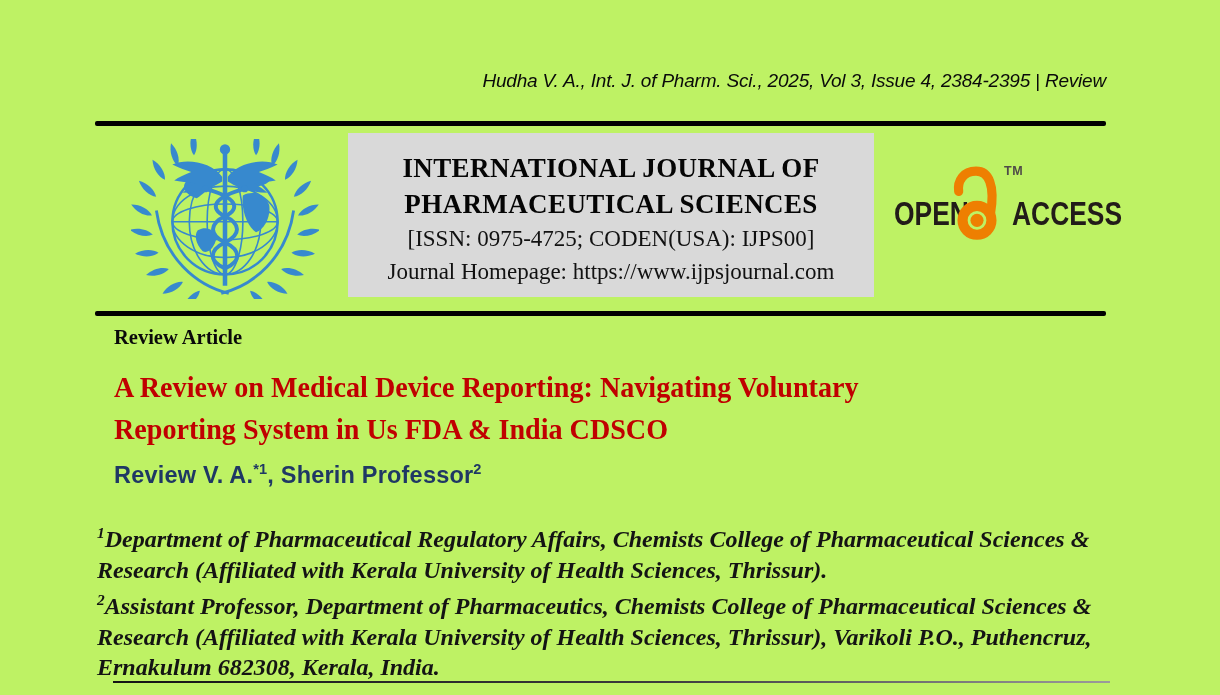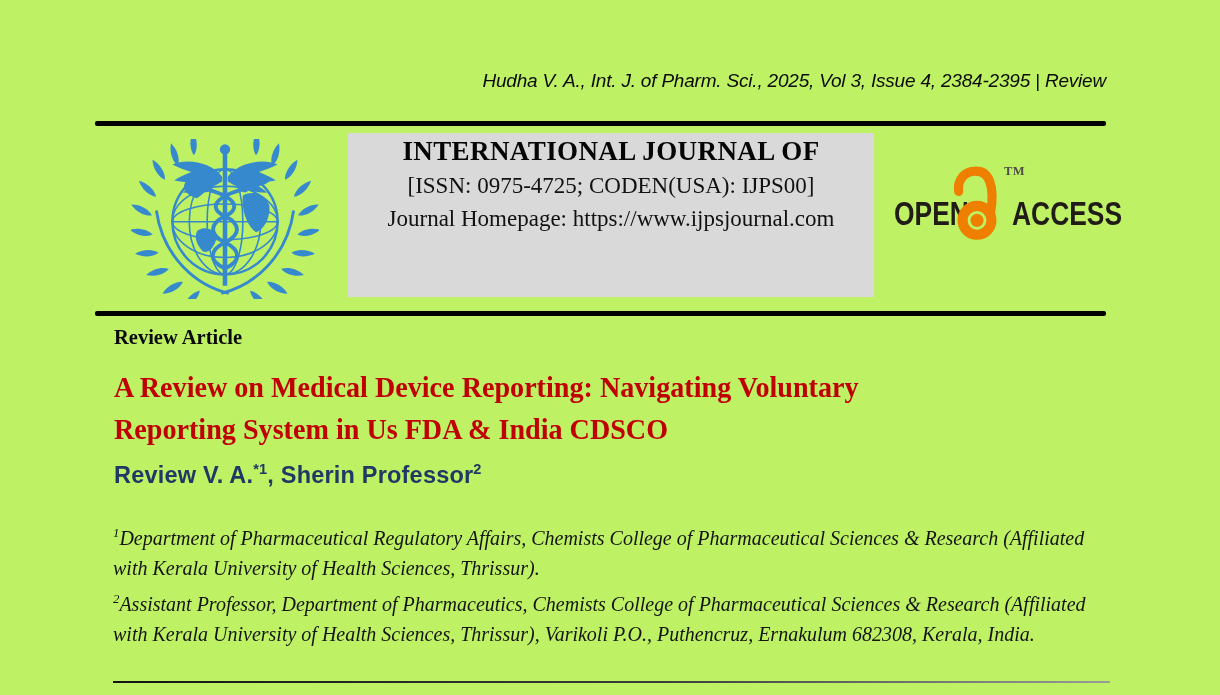--- a/index.html
+++ b/index.html
@@ -12,47 +12,47 @@
 
   
   .rule{position:absolute;left:95px;width:1011px;height:5px;background:#000;border-radius:2px;}
   .rule-top{top:121px;}
   .rule-mid{top:311px;}
   .rule-bottom{position:absolute;left:113px;top:681px;width:997px;height:2px;
         background:linear-gradient(to right,#141414 0%,#3c3c3c 55%,#9b9b9b 100%);}
 
   
   .masthead-box{position:absolute;left:348px;top:133px;width:526px;height:164px;background:#d9d9d9;
-        text-align:center;box-sizing:border-box;}
+        text-align:center;padding-top:17px;box-sizing:border-box;}
   .journal-name{font-size:27px;font-weight:bold;line-height:36px;letter-spacing:0.4px;color:#050505;}
   .journal-meta{font-size:23px;line-height:33px;color:#111;}
 
   
   .emblem{position:absolute;left:131px;top:139px;width:188px;height:160px;}
 
   
   .oa{position:absolute;left:880px;top:163px;width:240px;height:80px;
       font-family:"Liberation Sans",sans-serif;}
   .oa-word{position:absolute;top:32px;font-size:33px;font-weight:bold;color:#221c19;letter-spacing:0px;}
   .oa-open{left:0;width:70px;text-align:right;transform:scaleX(0.80);transform-origin:right center;}
   .oa-access{left:132px;transform:scaleX(0.80);transform-origin:left center;}
   .oa-lock{position:absolute;left:70px;top:0px;}
-  .oa-tm{position:absolute;left:124px;top:1px;font-size:12.5px;font-weight:bold;color:#4f4b48;letter-spacing:0.5px;font-family:Liberation Serif, serif;}
+  .oa-tm{position:absolute;left:124px;top:1px;font-size:12.5px;font-weight:bold;color:#4f4b48;letter-spacing:0.5px;}
 
   
   .article-type{position:absolute;left:114px;top:326px;font-size:20.5px;font-weight:bold;color:#0a0a0a;}
   .article-title{position:absolute;left:114px;top:366px;width:960px;font-size:29px;font-weight:bold;
         line-height:42px;color:#c00000;transform:scaleX(0.97);transform-origin:left top;}
   .authors{position:absolute;left:114px;top:461px;font-family:"Liberation Sans",sans-serif;
         font-size:23.5px;font-weight:bold;color:#1f3864;letter-spacing:0.2px;}
   .authors sup{font-size:62%;vertical-align:super;}
   .authors .sep{white-space:pre;}
 
-  .affiliations{position:absolute;left:113px;top:518px;width:1000px;font-style:italic;
-        font-size:20px;line-height:30.6px;color:#141414;}
+  .affiliations{position:absolute;left:97px;top:518px;width:1000px;font-style:italic;
+        font-size:24px;line-height:30.6px;color:#141414;font-weight:bold;}
   .affiliations p{margin:0;}
   .affiliations sup{font-size:64%;vertical-align:super;font-style:italic;}
 
   .blue{fill:#3789ce;}
   .blue-s{stroke:#3789ce;fill:none;}
 </style>
 </head>
 <body>
 
 <div id="page">
@@ -117,20 +117,21 @@
         <use href="#lf" transform="translate(26.7,61.3) rotate(-47)"></use>
         <use href="#lf" transform="translate(36.1,43.2) rotate(-32)"></use>
         <use href="#lf" transform="translate(49.9,28.3) rotate(-17)"></use>
         <use href="#lf" transform="translate(67.0,17.3) rotate(-2)"></use>
       </g>
     </svg>
   </div>
 
   <div class="masthead-box">
     <div class="journal-name">INTERNATIONAL JOURNAL OF</div>
+    <div class="journal-name">PHARMACEUTICAL SCIENCES</div>
     <div class="journal-meta">[ISSN: 0975-4725; CODEN(USA): IJPS00]</div>
     <div class="journal-meta">Journal Homepage: https://www.ijpsjournal.com</div>
   </div>
 
   <div class="oa">
     <span class="oa-word oa-open">OPEN</span>
     <svg class="oa-lock" width="54" height="78" viewBox="0 0 56 80" xmlns="http://www.w3.org/2000/svg">
       <path d="M42,52 C47,22 40,8 27,8 C14,8 7.5,18 9,29" fill="none" stroke="#ee7f01" stroke-width="9.5" stroke-linecap="round"></path>
       <circle cx="28" cy="59" r="15" fill="none" stroke="#ee7f01" stroke-width="10.5"></circle>
       <circle cx="28" cy="59" r="6.8" fill="#ee7f01"></circle>

